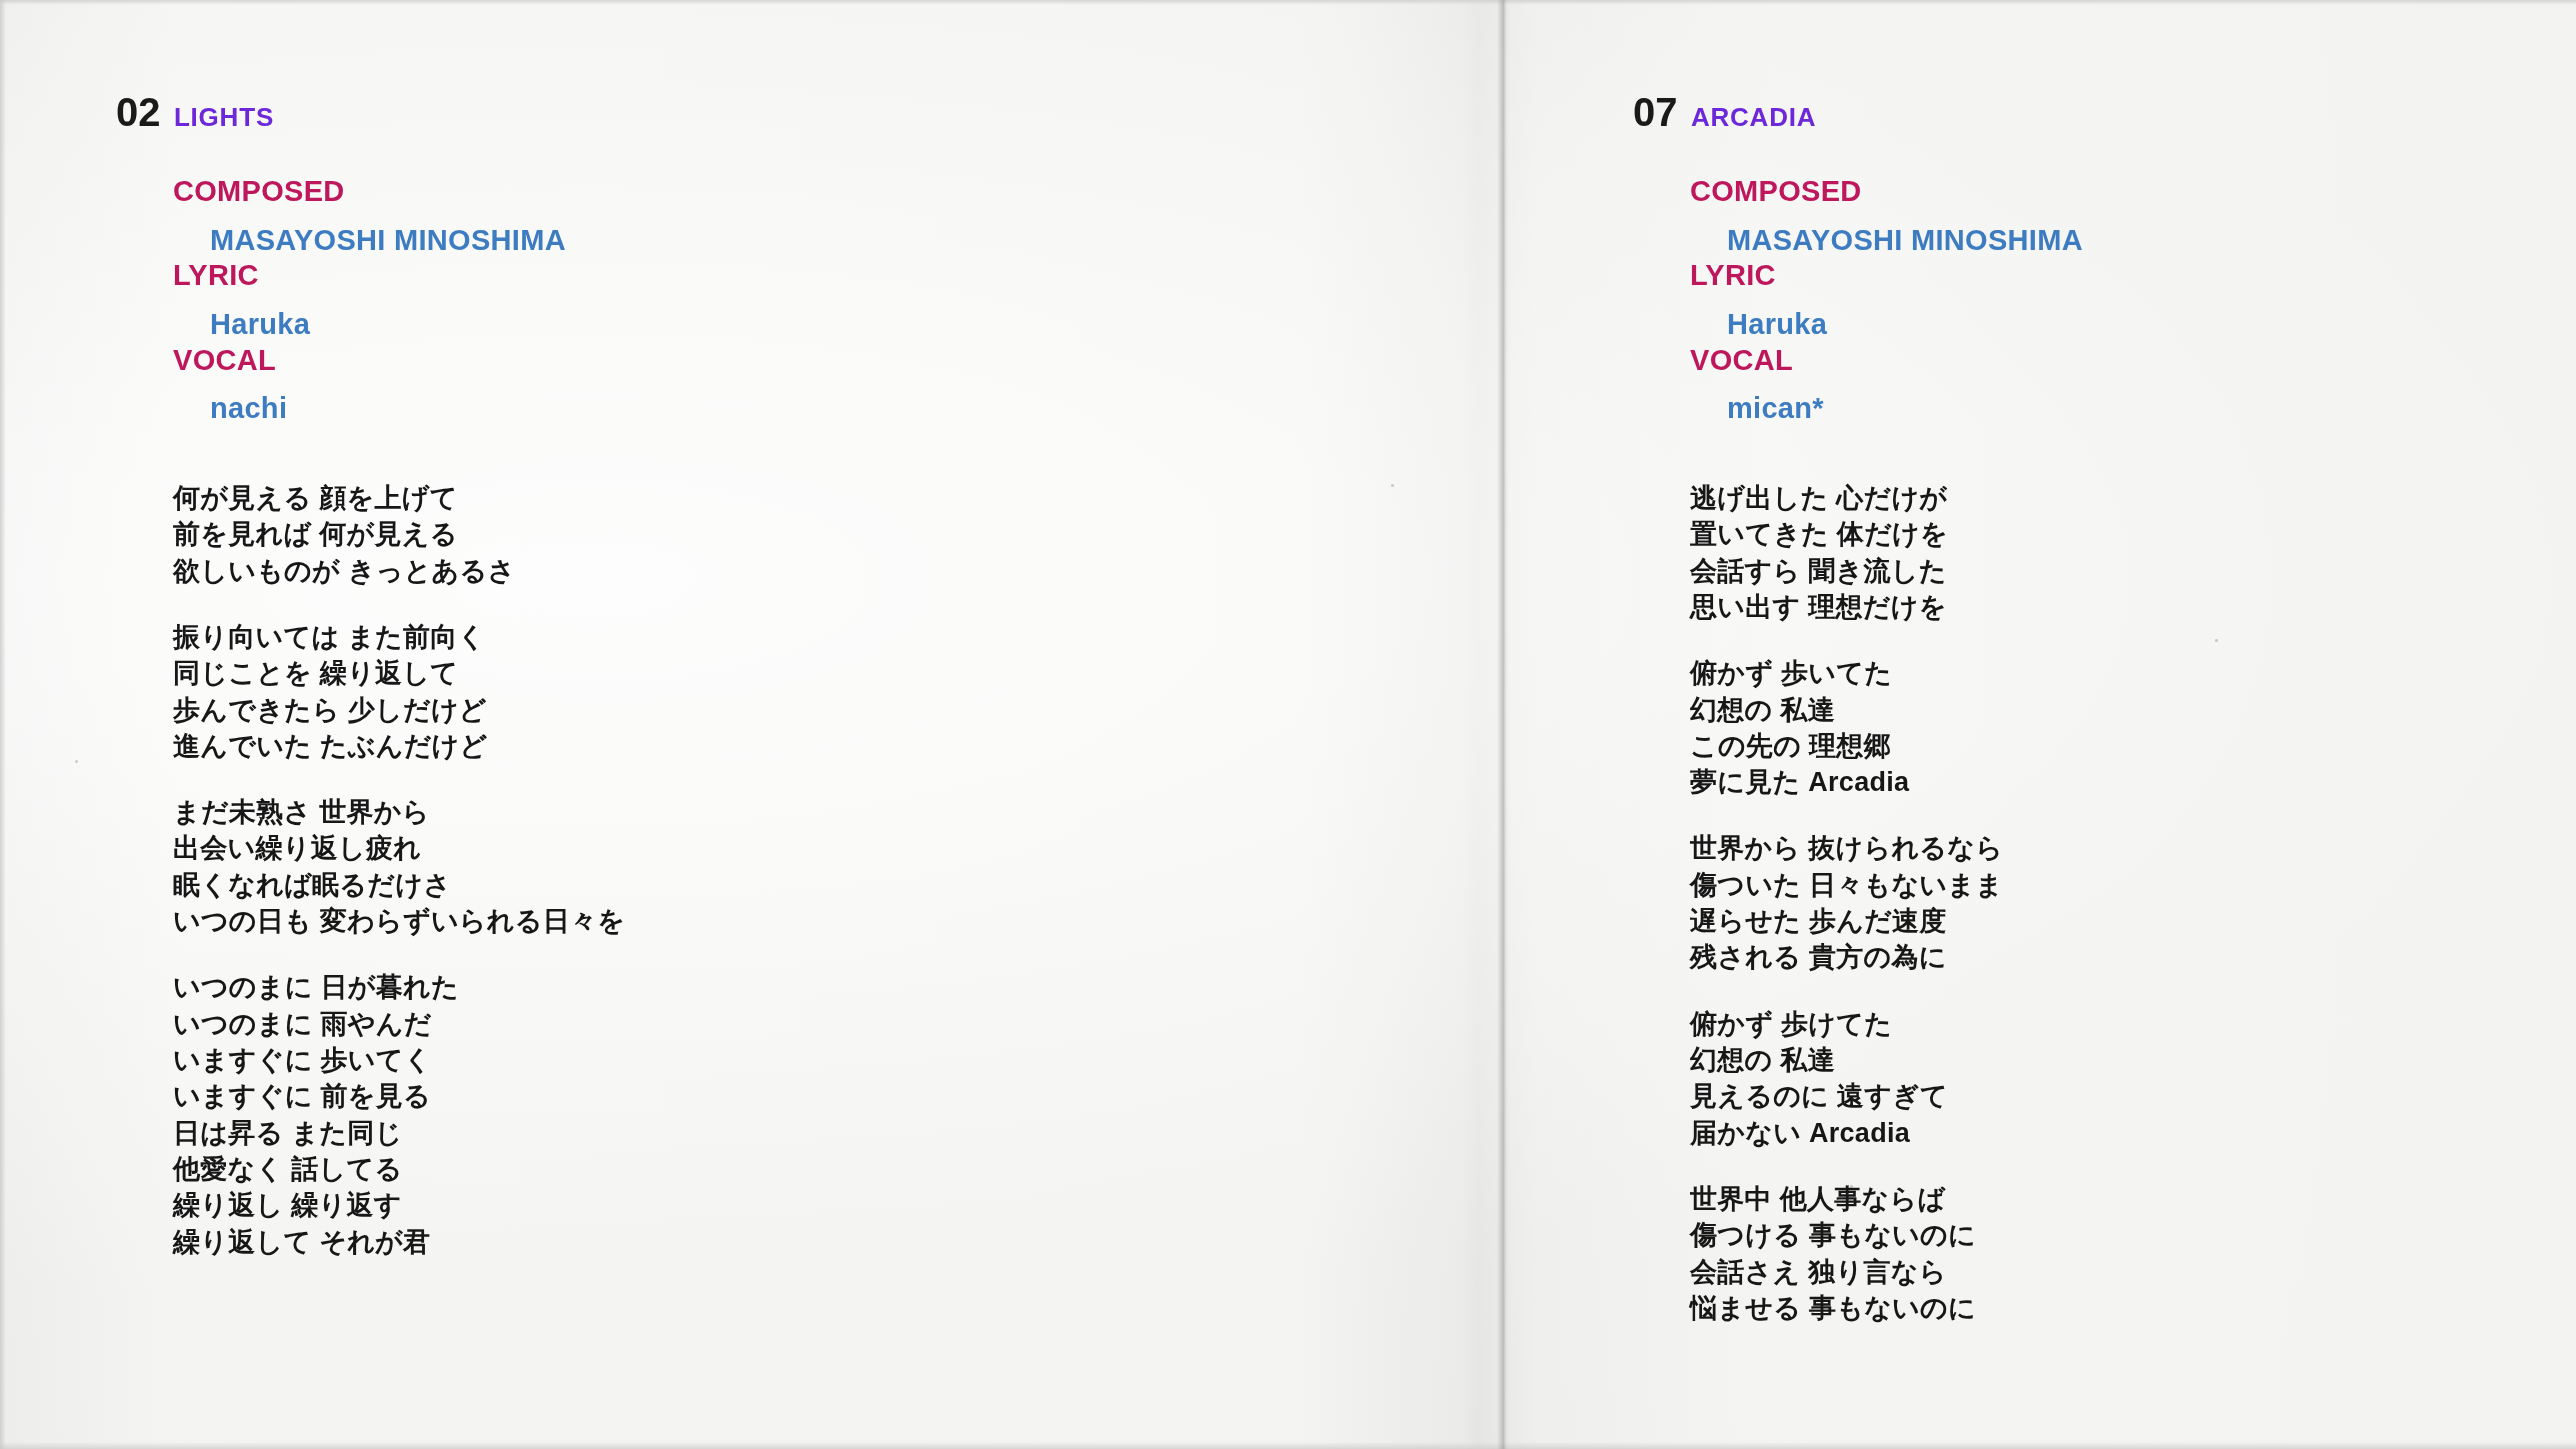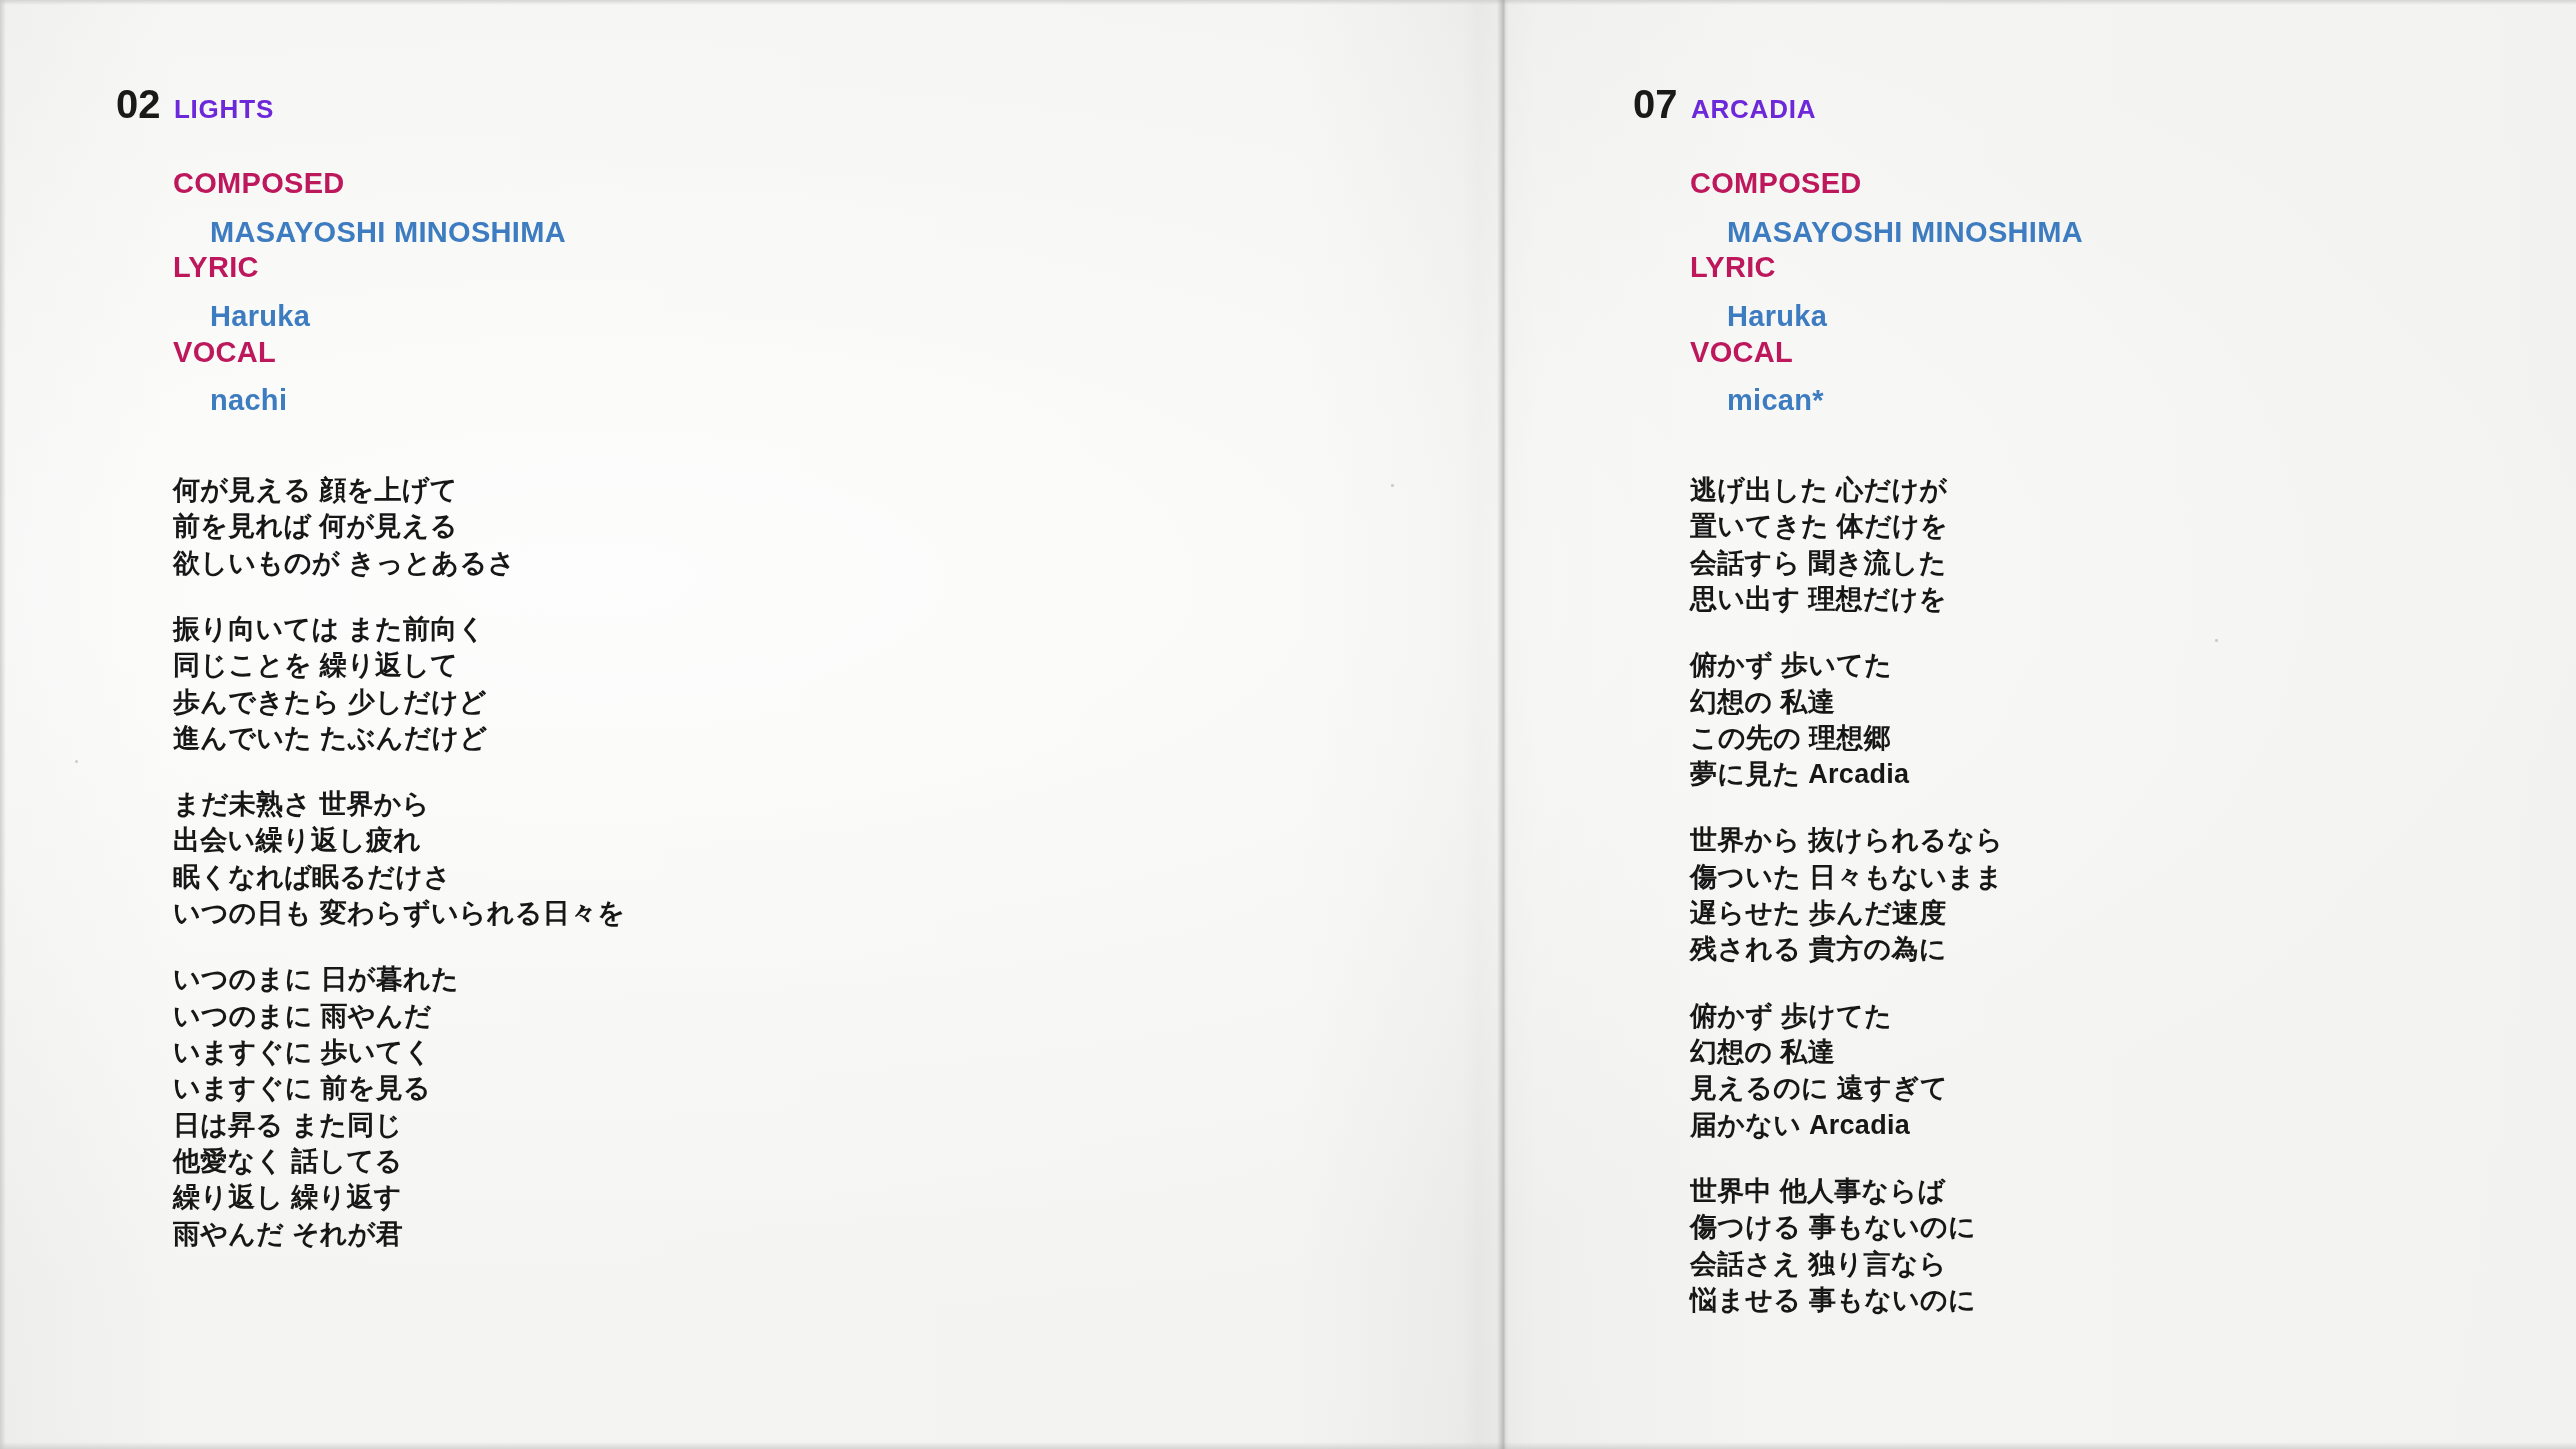--- a/index.html
+++ b/index.html
@@ -52,21 +52,21 @@
     background: linear-gradient(90deg, rgba(200,200,198,0.8), rgba(242,242,240,0));
   }
   .speck {
     position: absolute;
     background: rgba(120,120,118,0.35);
     border-radius: 50%;
   }
 
   .page-half {
     position: absolute;
-    top: 0;
+    top: 8px;
     height: 1168px;
     text-decoration: underline;
   }
   .page-half.left { left: 0; width: 1497px; }
   .page-half.right { left: 1509px; width: 1445px; }
 
   .track {
     position: absolute;
   }
   .track-head {
@@ -178,21 +178,21 @@
           <div class="line">いつの日も 変わらずいられる日々を</div>
         </div>
         <div class="stanza">
           <div class="line">いつのまに 日が暮れた</div>
           <div class="line">いつのまに 雨やんだ</div>
           <div class="line">いますぐに 歩いてく</div>
           <div class="line">いますぐに 前を見る</div>
           <div class="line">日は昇る また同じ</div>
           <div class="line">他愛なく 話してる</div>
           <div class="line">繰り返し 繰り返す</div>
-          <div class="line">雨やんだ それが君</div>
+          <div class="line">繰り返して それが君</div>
         </div>
       </div>
     </div>
   </div>
 
   <div class="page-half right">
     <div class="track" style="left:124px; top:82px; width:1236px;">
       <div class="track-head">
         <span class="track-num">07</span>
         <span class="track-title">ARCADIA</span>

